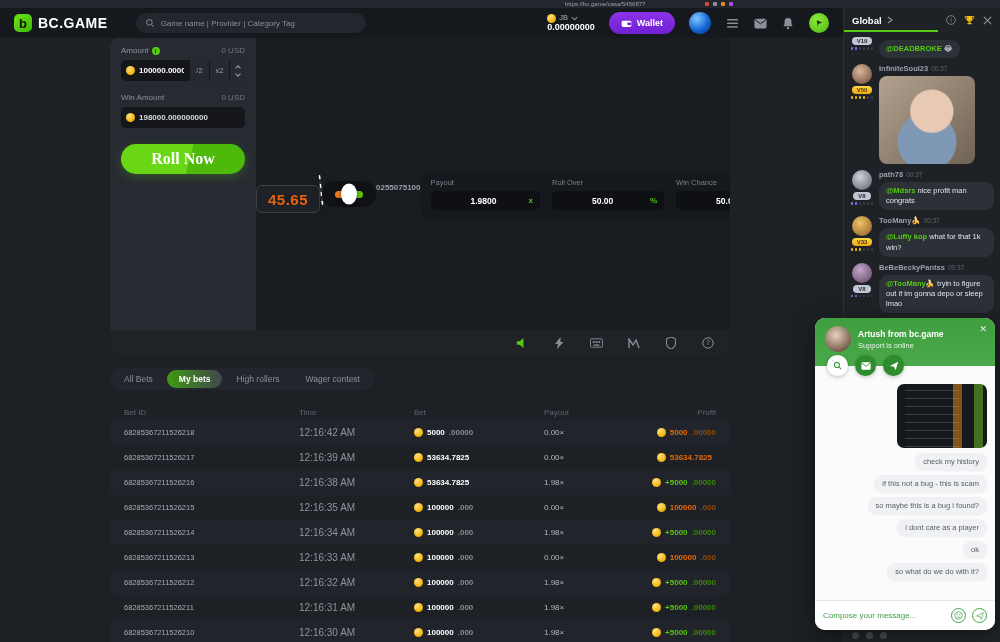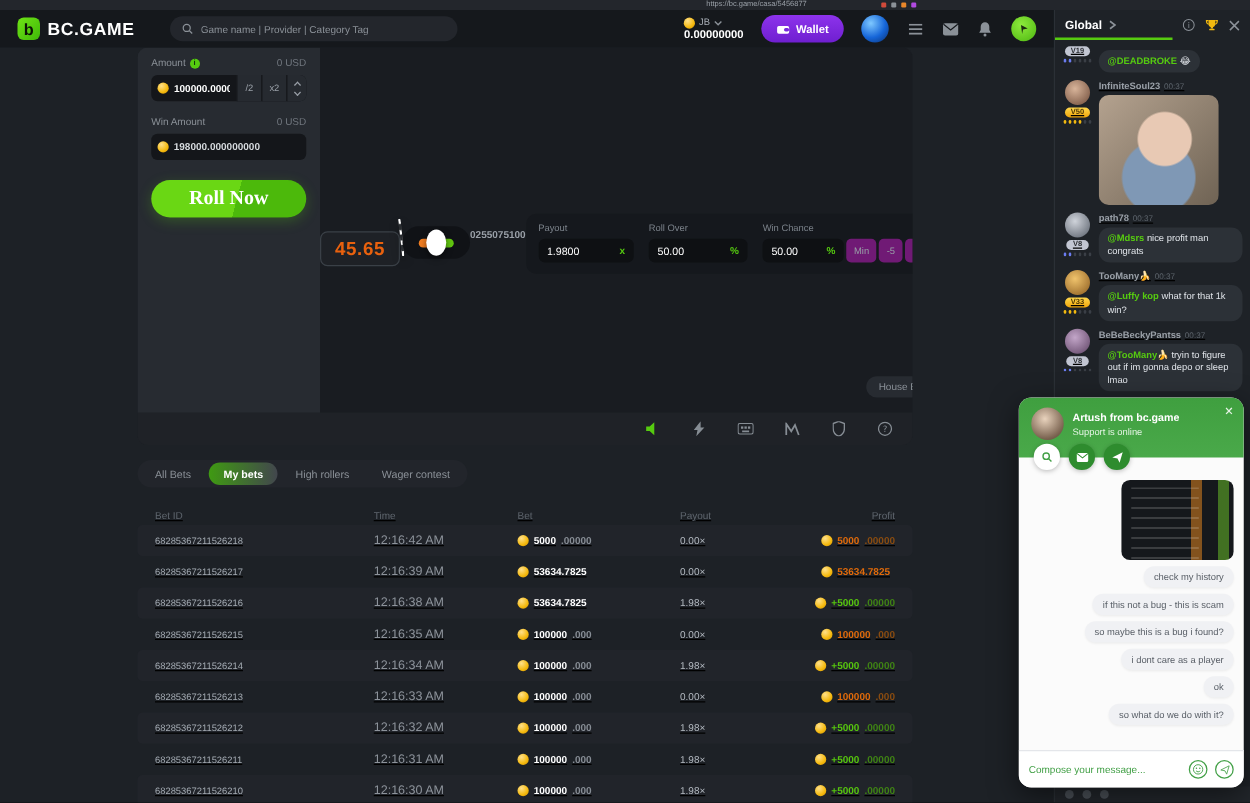--- a/index.html
+++ b/index.html
@@ -66,34 +66,34 @@
   .slider-shell { margin-top:20px; width:calc(100% - 90px); height:26px; background:#101216; border-radius:13px; display:flex; align-items:center; padding:0 13px; position:relative; }
   .slider-track { position:relative; width:100%; height:7px; border-radius:4px; background:linear-gradient(90deg,#f17d21 0 50%,#62c610 50% 100%); cursor:pointer; }
   .slider-marker { position:absolute; left:45.65%; top:-1px; width:2px; height:9px; background:#c9560a; }
   .slider-thumb { position:absolute; left:50%; top:50%; transform:translate(-50%,-50%); width:16px; height:21px; background:#fff; border-radius:50%; box-shadow:0 2px 5px rgba(0,0,0,.5); cursor:grab; }
   .ticks { width:calc(100% - 90px); display:flex; justify-content:space-between; margin-top:7px; }
   .ticks span { color:#9aa0a8; font-size:8px; font-weight:bold; }
   .controls { margin-top:22px; width:calc(100% - 78px); background:#15181d; border-radius:8px; padding:7px 10px 9px 10px; display:flex; gap:12px; }
   .ctrl { display:flex; flex-direction:column; }
   .ctrl-label { color:#7b828a; font-size:7.5px; margin-bottom:4px; }
   .ctrl-input { height:19px; background:#0e1013; border-radius:5px; display:flex; align-items:center; padding:0 7px; gap:6px; }
-  .ctrl-input input { background:transparent; border:0; outline:none; color:#fff; font-weight:normal; font-size:8.5px; width:52px; font-family:"Liberation Sans",sans-serif; }
+  .ctrl-input input { background:transparent; border:0; outline:none; color:#fff; font-weight:bold; font-size:8.5px; width:52px; font-family:"Liberation Sans",sans-serif;margin-left:33px; }
   .unit { color:#56cb10; font-size:8px; font-weight:bold; }
   .chance-extra { display:flex; gap:2px; margin-left:2px; }
   .chance-extra button { height:19px; padding:0 6px; background:#701a75; border:0; border-radius:4px; color:#99a0a8; font-size:7.5px; cursor:pointer; font-family:"Liberation Sans",sans-serif; }
   .house-edge { position:absolute; right:12px; bottom:12px; background:#272b31; color:#8b9198; font-size:8px; padding:4px 10px; border-radius:11px; }
   .game-footer { height:26px; display:flex; align-items:center; justify-content:flex-end; gap:24px; padding-right:16px; background:#1f2227; }
   .foot-ic { width:13px; height:13px; cursor:pointer; display:flex; align-items:center; justify-content:center; }
 
   
   .bets { position:absolute; top:368px; left:110px; width:620px; }
   .tabs { display:inline-flex; align-items:center; background:#22252b; border-radius:12px; padding:2px; gap:2px; }
   .tab { padding:4px 12px; border-radius:11px; color:#8b9198; font-size:8.5px; cursor:pointer; border:0; background:transparent; font-family:"Liberation Sans",sans-serif; }
   .tab.active { background:linear-gradient(90deg,#3f9a12,#42464d); color:#ffffff; font-weight:bold; }
-  .bt-head, .bt-row { display:grid; grid-template-columns:175px 115px 130px 95px 1fr; align-items:center; padding:0 14px;text-decoration:underline; }
+  .bt-head, .bt-row { display:grid; grid-template-columns:175px 115px 130px 95px 1fr; align-items:center; padding:0 14px; }
   .bt-head { margin-top:14px; height:16px; }
   .bt-head span { color:#5f666e; font-size:8px; }
   .bt-head span:last-child { text-align:right; }
   .bt-row { height:25px; border-radius:4px; cursor:pointer; }
   .bt-row.alt { background:#21242a; }
   .cell-id { color:#a6adb5; font-size:7.5px; }
   .cell-time { color:#8d939b; font-size:10px; }
   .cell-bet { display:flex; align-items:center; gap:4px; font-size:8px; }
   .bet-main { color:#fff; font-weight:bold; }
   .bet-dec { color:#878d95; font-weight:bold; }
@@ -102,21 +102,21 @@
   .p-loss .p-main { color:#e06a0a; } .p-loss .p-dec { color:#8a4c10; }
   .p-win .p-main { color:#56c50e; } .p-win .p-dec { color:#3f8314; }
 
   
   .chat { position:absolute; top:8px; left:843px; width:157px; height:634px; background:#1e2227; border-left:1px solid #2b3036; display:flex; flex-direction:column; }
   .chat-head { height:24px; display:flex; align-items:center; padding:0 8px; gap:5px; position:relative; flex:none; }
   .chat-title { color:#fff; font-size:9.5px; font-weight:bold; }
   .chat-head .underline { position:absolute; left:0; bottom:0; width:94px; height:2px; background:#56cb10; }
   .chat-head-ics { margin-left:auto; display:flex; gap:8px; align-items:center; }
   .chat-body { flex:1; overflow:hidden; padding-top:2px; }
-  .msg { display:flex; gap:5px; padding:3px 6px;text-decoration:underline; }
+  .msg { display:flex; gap:5px; padding:3px 6px; }
   .msg-left { width:24px; flex:none; display:flex; flex-direction:column; align-items:center; gap:2px; }
   .av { width:20px; height:20px; border-radius:50%; flex:none; cursor:pointer; }
   .av1{background:radial-gradient(circle at 40% 35%,#d8b49a,#6d4a38);} .av2{background:radial-gradient(circle at 40% 35%,#cfd3da,#565d68);}
   .av3{background:radial-gradient(circle at 40% 35%,#f0c36c,#8a5a1e);} .av4{background:radial-gradient(circle at 40% 35%,#c3a6c9,#5d4263);}
   .av5{background:radial-gradient(circle at 40% 35%,#b9c79a,#4e5a34);} .av6{background:radial-gradient(circle at 40% 35%,#9db4c9,#36495c);}
   .badge { font-size:6px; font-weight:bold; padding:1px 5px; border-radius:6px; }
   .badge.gray { background:#c2c6d2; color:#2b2e33; }
   .badge.gold { background:linear-gradient(180deg,#ffd84d,#f0a60a); color:#4a3505; }
   .dots { display:flex; gap:1.5px; }
   .dots i { width:2.5px; height:2.5px; border-radius:50%; background:#3a3f46; display:block; }

